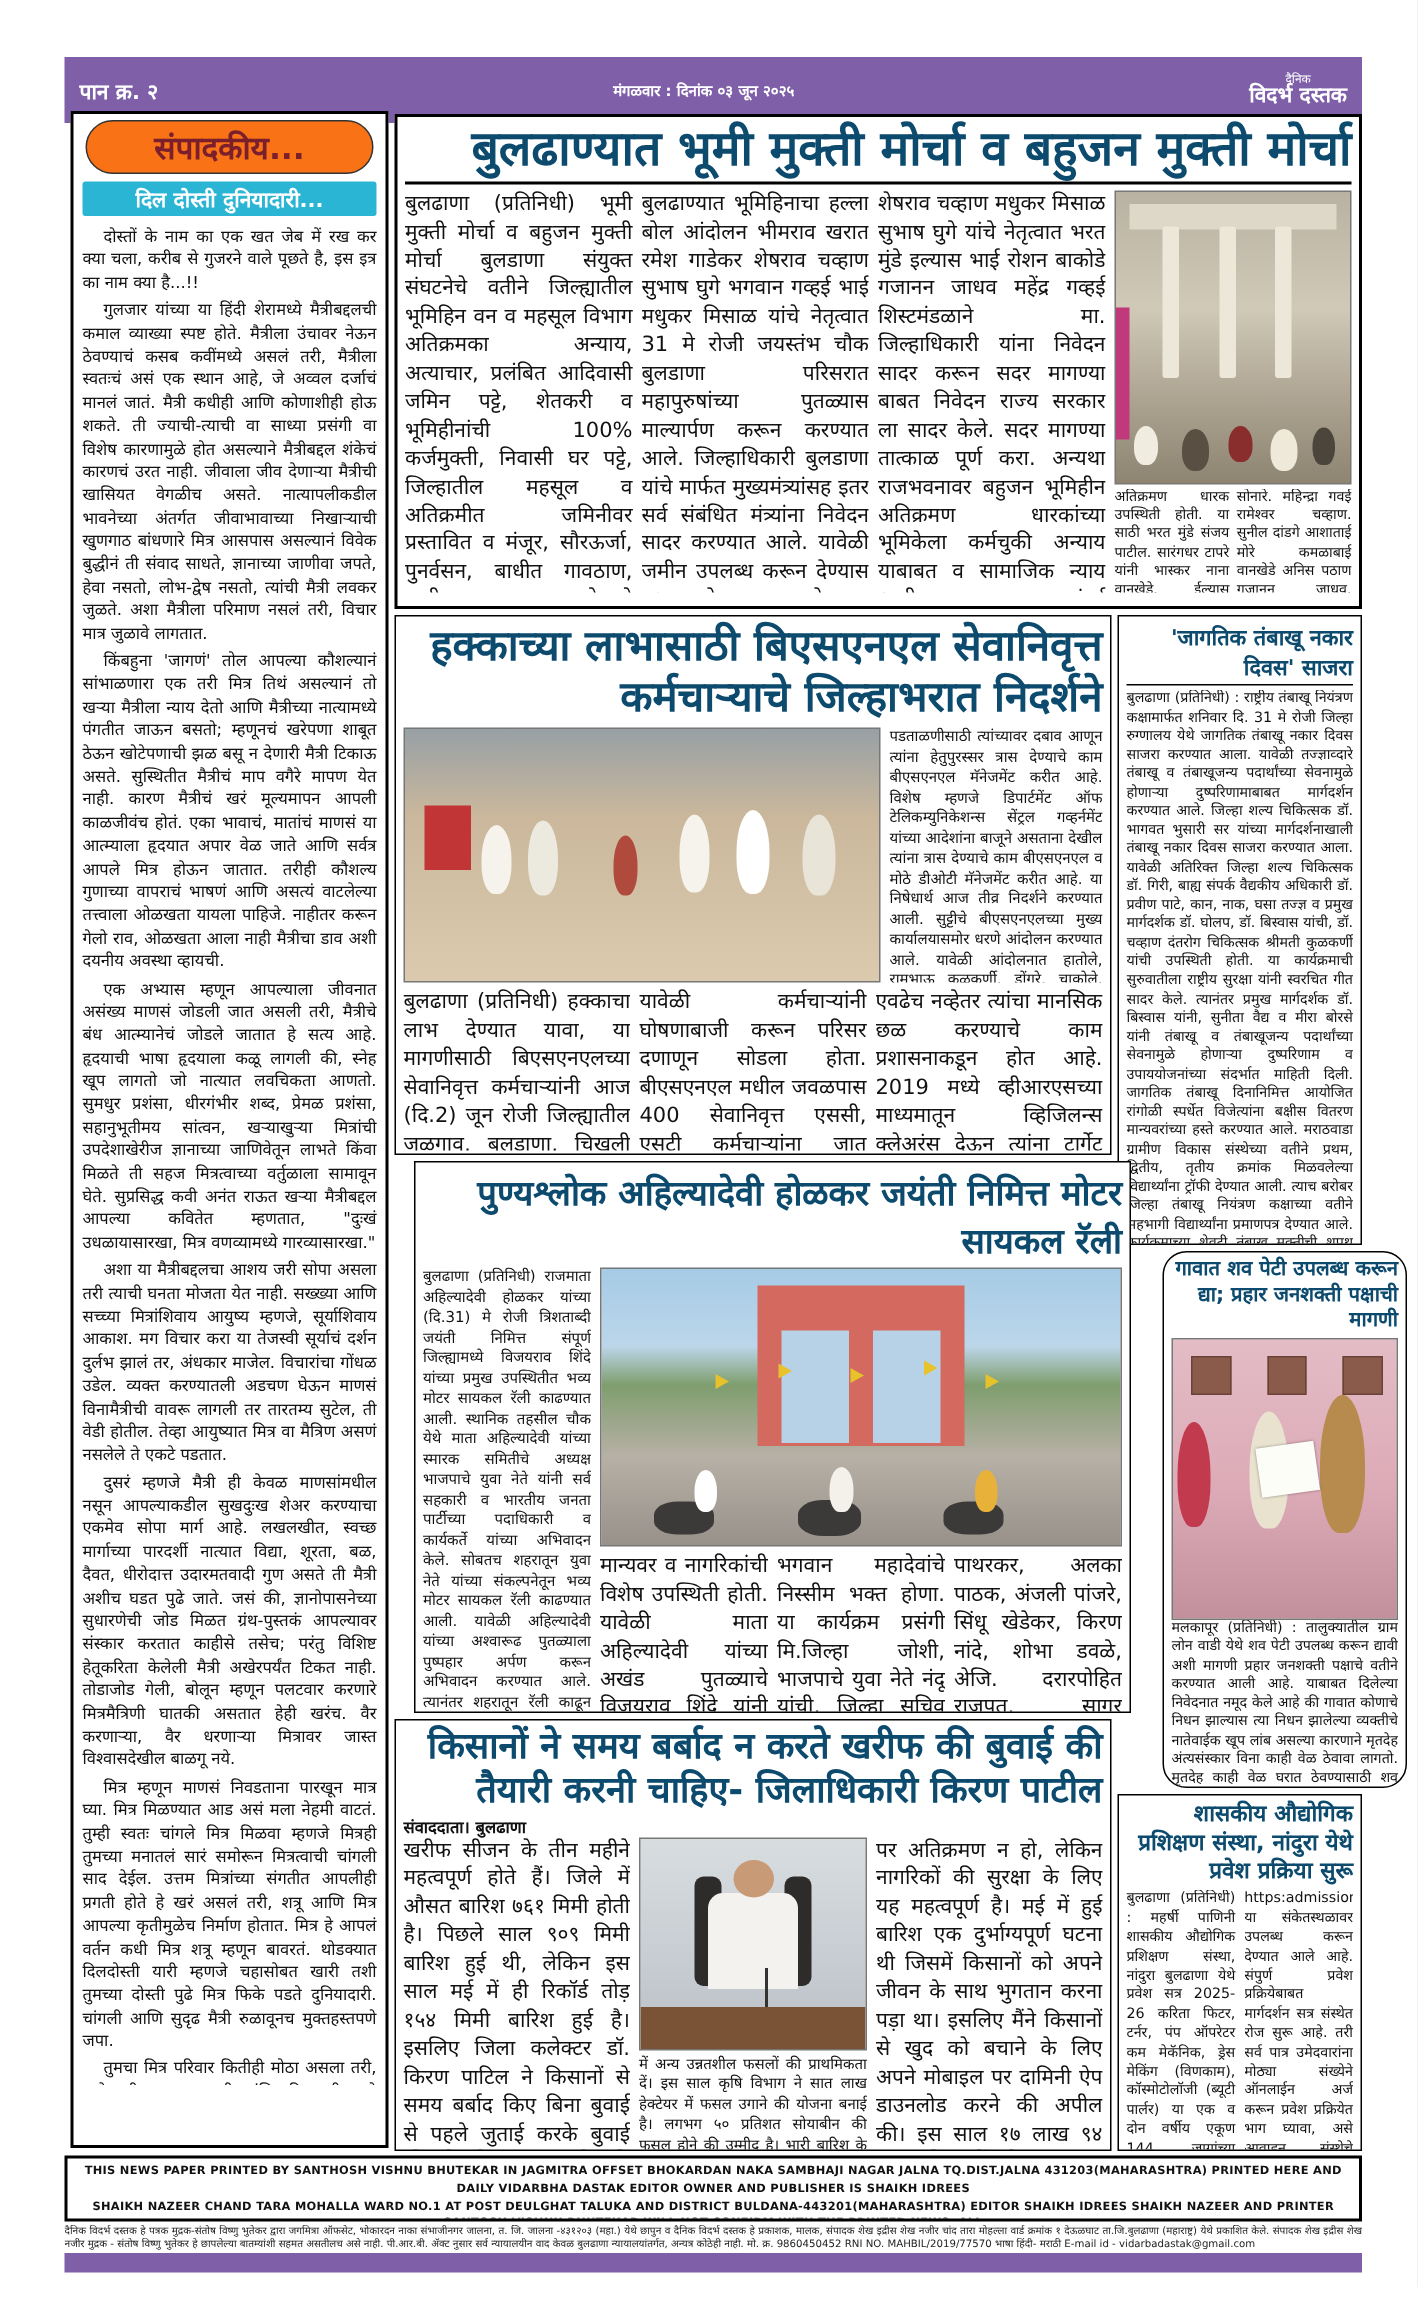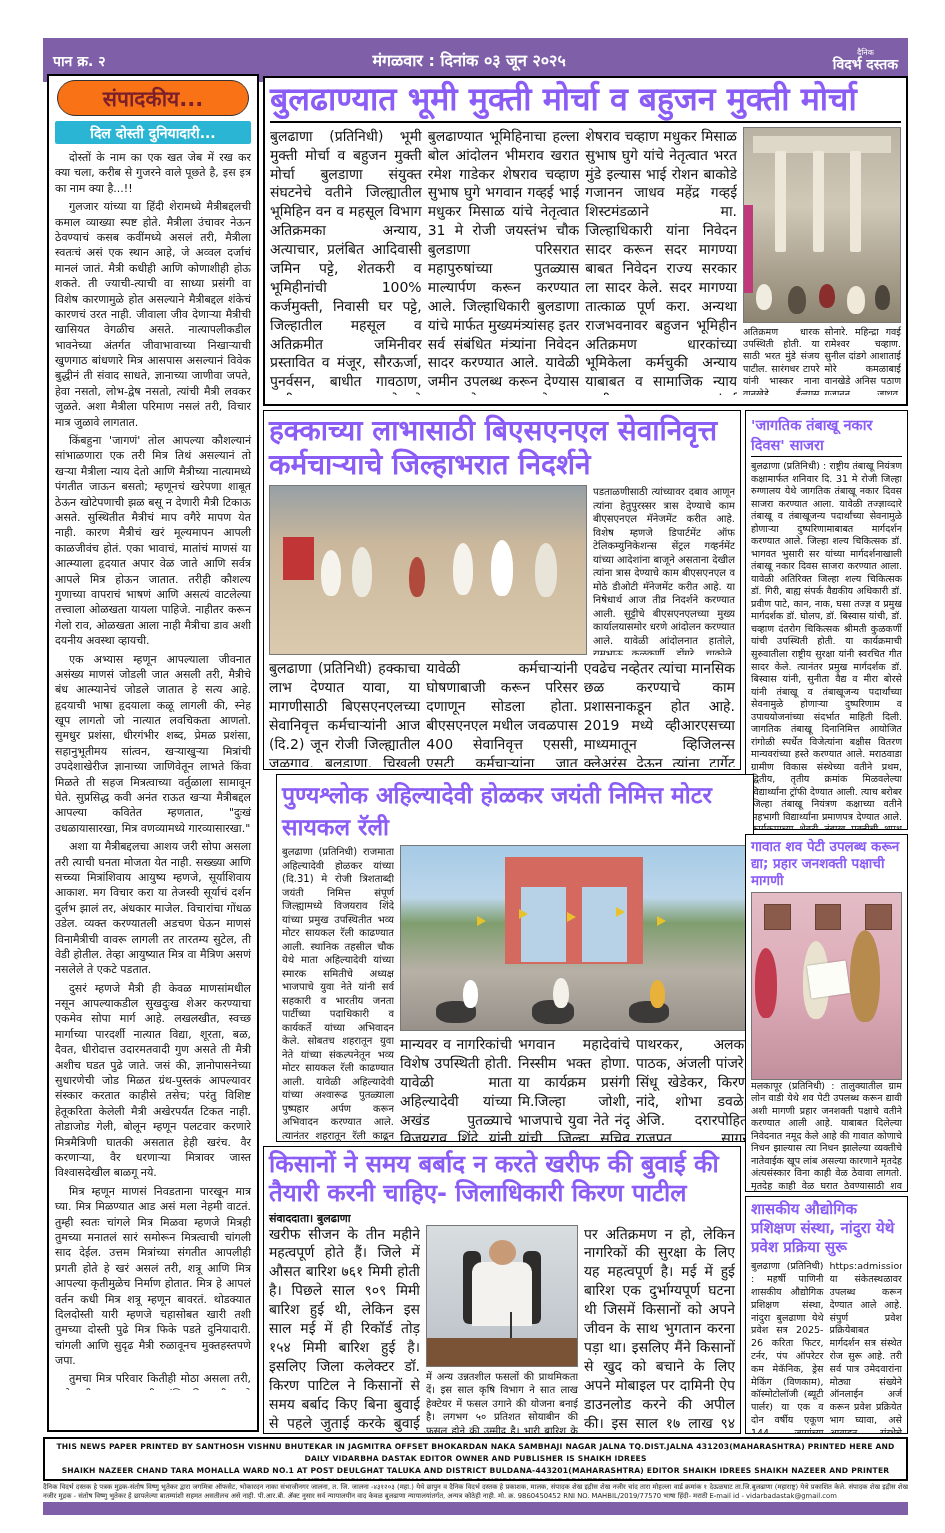--- a/index.html
+++ b/index.html
@@ -4,37 +4,37 @@
 <style>
   * { box-sizing: border-box; margin: 0; padding: 0; }
   html,body { background:#e8e8e8; }
   body { font-family:"DejaVu Sans", sans-serif; }
   .page { position:relative; width:945px; height:1533px; margin:0 auto; background:#fff; overflow:hidden; color:#111; }
 
   
   .topbar { position:absolute; left:43px; top:38px; width:865px; height:44px; background:#7e5fa8; color:#fff;
             display:flex; align-items:center; justify-content:space-between; padding:0 10px; }
   .topbar .pageno { font-size:14px; font-weight:bold; }
-  .topbar .date   { font-size:16px; font-weight:bold; }
+  .topbar .date   { font-size:10px; font-weight:bold; }
   .brand { text-align:center; line-height:1; }
   .brand .small { display:block; font-size:8px; }
   .brand .big   { display:block; font-size:14px; font-weight:bold; }
   .bottombar { position:absolute; left:43px; top:1502px; width:865px; height:13px; background:#7e5fa8; }
 
   
   .editorial { position:absolute; left:47px; top:74px; width:212px; height:1358px; border:2px solid #000; padding:4px 4px; background:#fff; overflow:hidden; }
   .ed-title { background:#f97316; border:1px solid #333; border-radius:18px; color:#7a1f2b; font-weight:bold;
               font-size:21px; text-align:center; padding:3px 2px; margin:0 4px 5px; }
   .ed-sub { background:#2ab5d5; color:#fff; font-weight:bold; font-size:14px; text-align:center; padding:2px; border-radius:2px; margin:0 2px 6px; }
   .ed-body { font-size:11px; line-height:1.4; text-align:justify; overflow:hidden; height:1240px; padding:0 2px; }
   .ed-body p { text-indent:14px; margin-bottom:3px; }
 
   
   .art { position:absolute; background:#fff; border:1px solid #000; padding:3px 5px; overflow:hidden; }
-  .art h1,.art h2,.art h3 { text-align:left; font-weight:bold; color:#8b5cf6; }
+  .art h1,.art h2,.art h3 { text-align:right; font-weight:bold; color:#0c4a6e; }
   .cols { display:flex; gap:6px; }
   .col { flex:1; font-size:14px; line-height:1.35; text-align:justify; overflow:hidden; }
   .byline { font-weight:bold; }
 
   
   .artA { left:263px; top:76px; width:645px; height:330px; border-width:2px; }
   .artA h1 { font-size:32px; line-height:1.15; border-bottom:2px solid #000; padding-bottom:3px; margin-bottom:4px; }
   .artA .cols { height:268px; }
   .A-right { width:158px; flex:none; display:flex; flex-direction:column; gap:3px; }
   .A-cap { columns:2; column-gap:5px; font-size:9.5px; line-height:1.3; text-align:justify; overflow:hidden; flex:1; }
@@ -60,21 +60,21 @@
   .D-cols { flex:1; }
 
   
   .artE { left:263px; top:1146px; width:478px; height:288px; }
   .artE h2 { font-size:24px; line-height:1.2; margin-bottom:2px; }
   .E-row { display:flex; gap:6px; height:212px; }
   .E-mid { width:152px; flex:none; display:flex; flex-direction:column; gap:3px; }
   .E-mid .txt { flex:1; font-size:10px; line-height:1.35; text-align:justify; overflow:hidden; }
 
   
-  .artF { left:745px; top:834px; width:163px; height:358px; }
+  .artF { left:775px; top:834px; width:163px; height:358px;border-radius:16px; }
   .artF h3 { font-size:13.5px; line-height:1.25; margin-bottom:3px; }
   .artF .rail-body { height:150px; }
 
   
   .artG { left:745px; top:1196px; width:163px; height:238px; }
   .artG h3 { font-size:15px; line-height:1.25; margin-bottom:4px; }
   .artG .cols { height:190px; }
   .artG .col { font-size:9.5px; }
 
   

